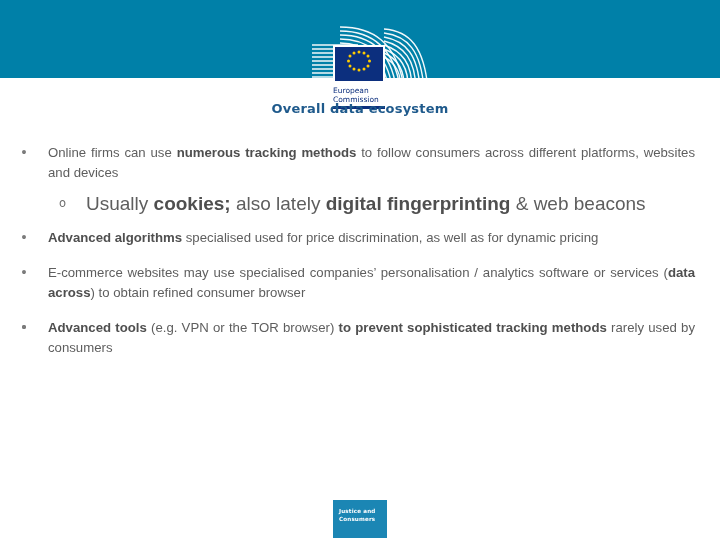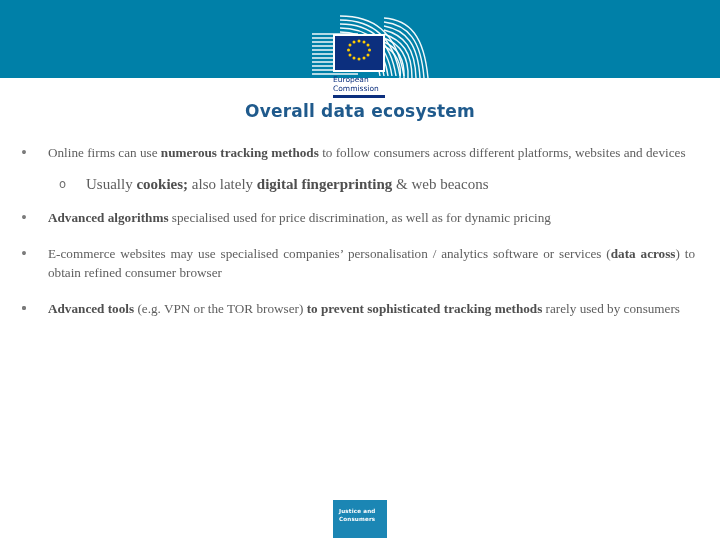--- a/index.html
+++ b/index.html
@@ -22,34 +22,34 @@
     top: 0;
     width: 720px;
     height: 78px;
     background: #0080a8;
   }
 
   
   #ec-logo {
     position: absolute;
     left: 300px;
-    top: 10px;
+    top: 21px;
     width: 140px;
     height: 90px;
   }
   #ec-logo svg { display: block; }
 
   
   #slide-title {
     position: absolute;
     left: 0;
     top: 101px;
     width: 720px;
     text-align: center;
-    font-size: 17px;
+    font-size: 13px;
     font-weight: bold;
     color: #1f5a8c;
     letter-spacing: 0.2px;
     font-family: "DejaVu Sans", sans-serif;
   }
 
   
   #body-content {
     position: absolute;
     left: 0;
@@ -82,25 +82,25 @@
     left: 59px;
     font-size: 11.5px;
     color: #6e6e6e;
   }
 
   .bullet-text {
     font-size: 13.2px;
     line-height: 19.5px;
     color: #5e5e5e;
     text-align: justify;
-    font-family: Liberation Serif, serif;
+    font-family: Liberation Sans, sans-serif;
   }
   .bullet-row.sub .bullet-text {
     text-align: left;
-    font-size: 15px;
+    font-size: 19px;
   }
   .bullet-text b {
     color: #4f4f4f;
     font-weight: bold;
   }
 
   
   #bullet-0 { margin-bottom: 0px; }
   #bullet-1 { margin-bottom: 14px; }
   #bullet-2 { margin-bottom: 16px; }

